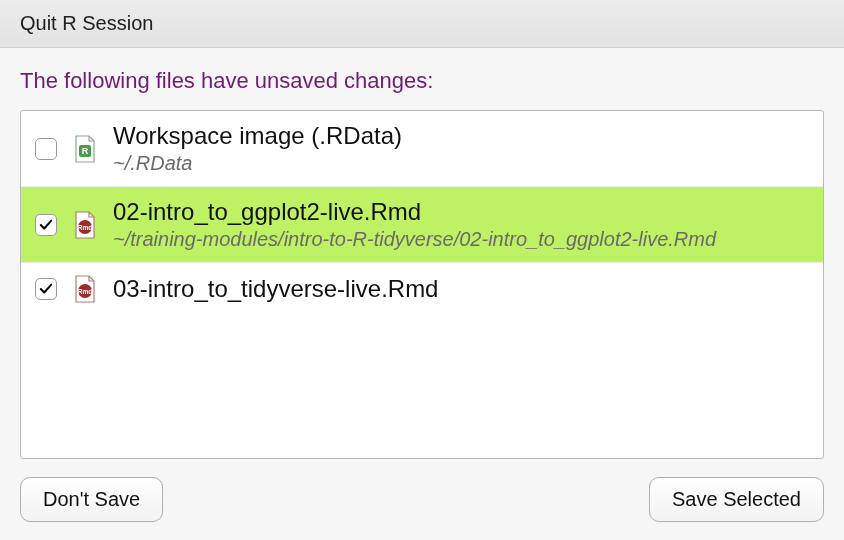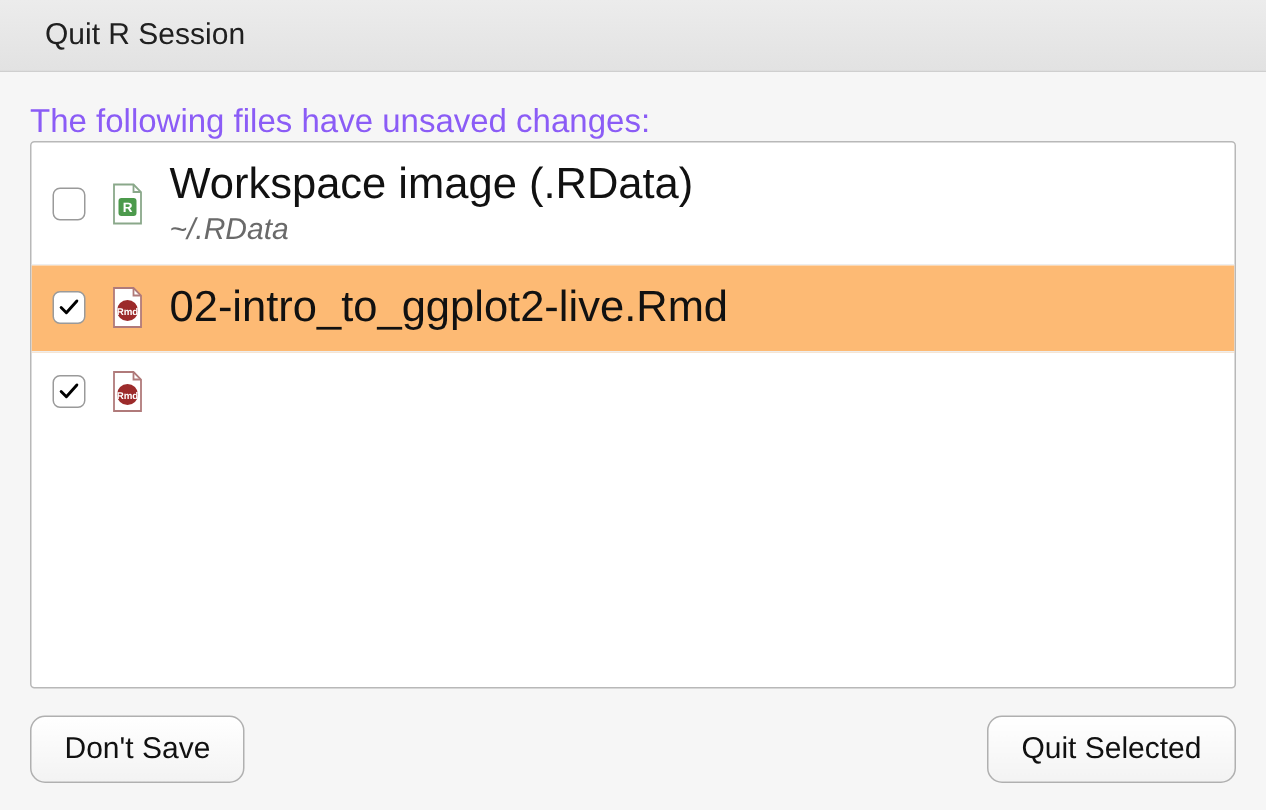--- a/index.html
+++ b/index.html
@@ -11,51 +11,52 @@
       font-family: -apple-system, BlinkMacSystemFont, "Segoe UI", Helvetica, Arial, sans-serif;
       background: #f5f5f5;
       width: 844px;
       height: 540px;
       display: flex;
       flex-direction: column;
     }
     .titlebar {
       background: linear-gradient(#ececec, #e2e2e2);
       border-bottom: 1px solid #cfcfcf;
-      padding: 12px 30px;
+      padding: 12px 20px;
       font-size: 20px;
       color: #202020;
     }
     .content {
       flex: 1;
       padding: 20px 20px 18px 20px;
       background: #f6f6f6;
       display: flex;
       flex-direction: column;
     }
     .prompt {
       font-size: 22px;
-      color: #8b5cf6;
+      color: #701a75;
+      margin-bottom: 16px;
     }
     .filelist {
       border: 1px solid #b8b8b8;
       background: #ffffff;
       border-radius: 3px;
       flex: 1;
       overflow: hidden;
     }
     .file-row {
       display: flex;
       align-items: center;
       padding: 10px 14px 10px 8px;
       gap: 14px;
       border-bottom: 1px solid #eee;
     }
     .file-row.selected {
-      background: #fdba74;
+      background: #bef264;
     }
     .file-row:last-child {
       border-bottom: none;
     }
     .checkbox {
       width: 22px;
       height: 22px;
       border: 1.5px solid #9a9a9a;
       border-radius: 5px;
       background: #ffffff;
@@ -80,21 +81,21 @@
       flex: 0 0 auto;
       display: flex;
       align-items: center;
       justify-content: center;
     }
     .file-text {
       flex: 1;
       min-width: 0;
     }
     .file-name {
-      font-size: 29px;
+      font-size: 24px;
       color: #111;
       line-height: 1.25;
     }
     .file-path {
       font-size: 20px;
       color: #6a6a6a;
       line-height: 1.25;
       word-wrap: break-word;
       font-style: italic;
     }
@@ -154,39 +155,41 @@
         <div class="file-icon">
           <svg viewBox="0 0 24 28" width="24" height="28">
             <path d="M3 1 L16 1 L21 6 L21 27 L3 27 Z" fill="#fff" stroke="#b07a7a" stroke-width="1.2"></path>
             <path d="M16 1 L16 6 L21 6" fill="none" stroke="#b07a7a" stroke-width="1.2"></path>
             <circle cx="12" cy="16" r="7" fill="#9c2b2b"></circle>
             <text x="12" y="19" font-size="6.5" font-weight="bold" fill="#fff" text-anchor="middle" font-family="Arial">Rmd</text>
           </svg>
         </div>
         <div class="file-text">
           <div class="file-name">02-intro_to_ggplot2-live.Rmd</div>
+          <div class="file-path">~/training-modules/intro-to-R-tidyverse/02-intro_to_ggplot2-live.Rmd</div>
         </div>
       </div>
       <div class="file-row">
         <div class="checkbox checked">
           <svg viewBox="0 0 16 16">
             <path d="M2 8 L6 12 L14 3" stroke="#000" stroke-width="2.2" fill="none" stroke-linecap="round" stroke-linejoin="round"></path>
           </svg>
         </div>
         <div class="file-icon">
           <svg viewBox="0 0 24 28" width="24" height="28">
             <path d="M3 1 L16 1 L21 6 L21 27 L3 27 Z" fill="#fff" stroke="#b07a7a" stroke-width="1.2"></path>
             <path d="M16 1 L16 6 L21 6" fill="none" stroke="#b07a7a" stroke-width="1.2"></path>
             <circle cx="12" cy="16" r="7" fill="#9c2b2b"></circle>
             <text x="12" y="19" font-size="6.5" font-weight="bold" fill="#fff" text-anchor="middle" font-family="Arial">Rmd</text>
           </svg>
         </div>
         <div class="file-text">
+          <div class="file-name">03-intro_to_tidyverse-live.Rmd</div>
         </div>
       </div>
     </div>
 
   <div class="button-row">
     <button class="btn">Don't Save</button>
     <div class="spacer"></div>
-    <button class="btn">Quit Selected</button>
+    <button class="btn">Save Selected</button>
   </div>
 </div>
 
 </body></html>

